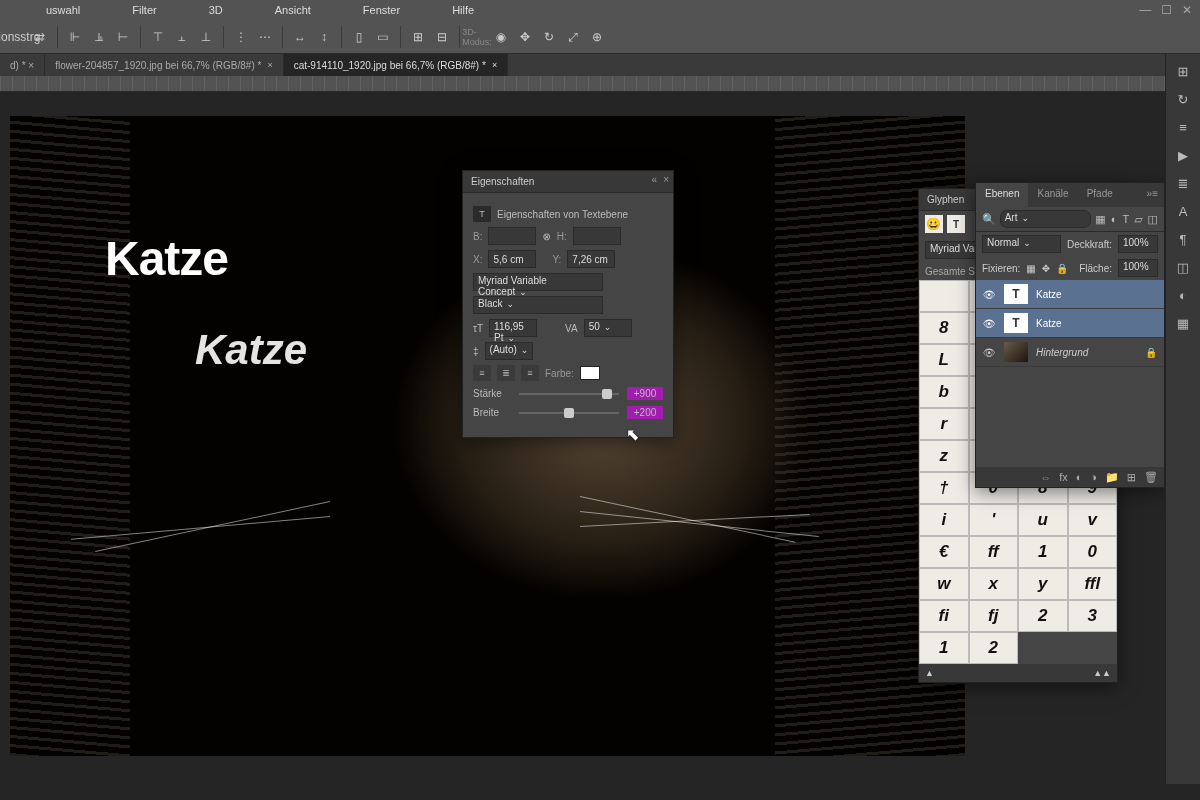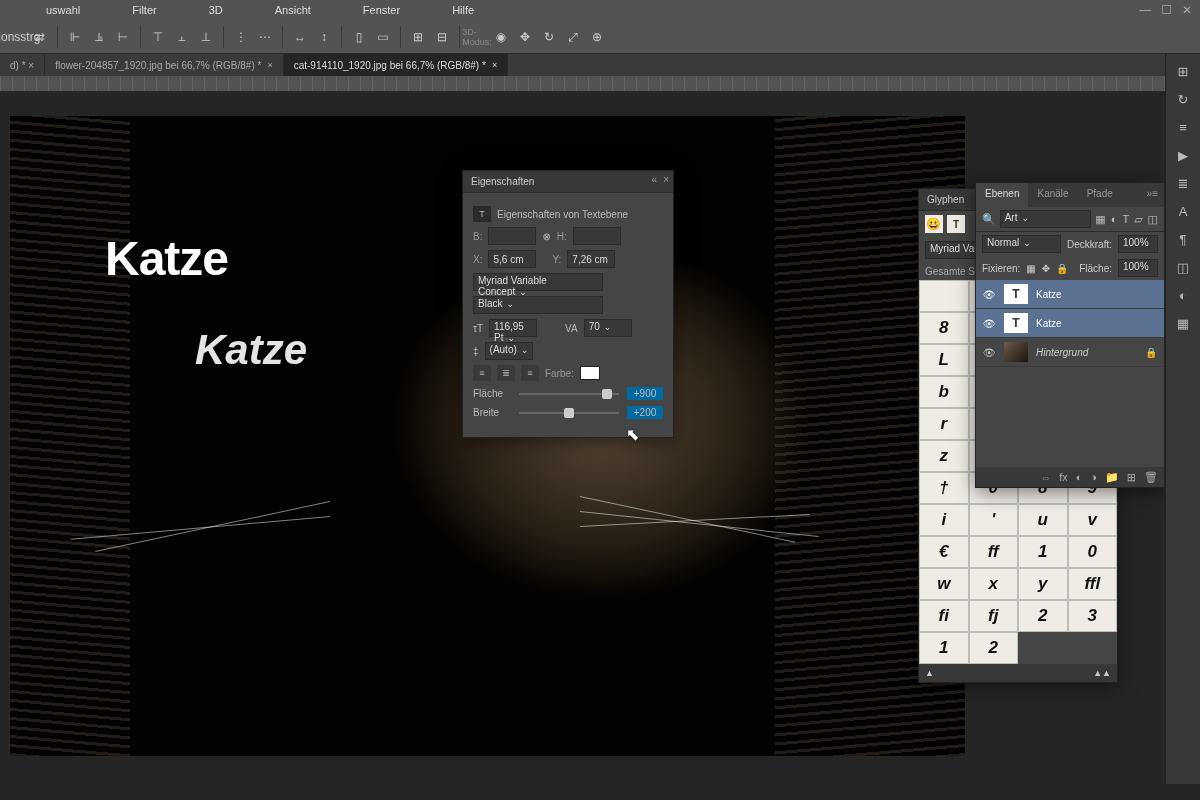--- a/index.html
+++ b/index.html
@@ -55,41 +55,41 @@
 .prop-row label { color: #999; font-size: 10px; }
 .inp { background: #383838; border: 1px solid #2a2a2a; color: #ddd; font-size: 10px; padding: 1px 4px; height: 18px; }
 .inp.sm { width: 48px; }
 .inp.wide { width: 130px; }
 .select-drop::after { content: "⌄"; margin-left: 4px; font-size: 9px; }
 .align-btn { width: 18px; height: 16px; background: #3a3a3a; display: flex; align-items: center; justify-content: center; font-size: 9px; }
 .swatch { width: 20px; height: 14px; background: #fff; border: 1px solid #222; }
 .slider-row { display: flex; align-items: center; gap: 8px; margin: 6px 0; }
 .slider-row .track { flex: 1; height: 2px; background: #666; position: relative; }
 .slider-row .thumb { position: absolute; top: -4px; width: 10px; height: 10px; background: #ccc; border-radius: 2px; transform: translateX(-50%); }
-.slider-row .val { width: 36px; background: #0369a1; text-align: center; font-size: 10px; padding: 1px 0; }
+.slider-row .val { width: 36px; background: #a21caf; text-align: center; font-size: 10px; padding: 1px 0; }
 
 
 .rcol { position: absolute; right: 0; top: 54px; width: 35px; height: 730px; background: #383838; border-left: 1px solid #222; display: flex; flex-direction: column; align-items: center; gap: 10px; padding-top: 10px; }
 .rcol .ric { width: 18px; height: 18px; color: #bbb; font-size: 13px; text-align: center; }
 
 
 .glyphs { left: 918px; top: 188px; width: 200px; }
 .glyph-font { padding: 4px 6px; font-size: 10px; display: flex; gap: 4px; align-items: center; }
 .glyph-row2 { padding: 3px 6px; font-size: 10px; color: #aaa; }
 .glyph-grid { display: grid; grid-template-columns: repeat(4, 1fr); }
 .glyph-grid div { height: 32px; background: #efece6; color: #111; display: flex; align-items: center; justify-content: center; font-weight: 900; font-size: 17px; border: 1px solid #bbb; font-style: italic; }
 .glyphs-foot { height: 18px; background: #383838; display: flex; align-items: center; justify-content: space-between; padding: 0 6px; font-size: 9px; }
 
 
 .layers { left: 975px; top: 182px; width: 190px; }
 .layers-tabs { display: flex; height: 24px; background: #383838; font-size: 10px; }
 .layers-tabs div { padding: 5px 9px; color: #999; }
 .layers-tabs div.active { background: #454545; color: #ddd; }
 .layers-tools { display: flex; align-items: center; gap: 4px; padding: 3px 6px; border-bottom: 1px solid #2a2a2a; }
-.layers-tools .inp { flex: 1; }
+.layers-tools .inp { flex: 1; border-radius: 7px; }
 .layers-icons { display: flex; gap: 5px; font-size: 11px; color: #bbb; }
 .layers-row2 { display: flex; align-items: center; gap: 6px; padding: 3px 6px; font-size: 10px; }
 .layer-item { display: flex; align-items: center; gap: 8px; padding: 4px 6px; background: #5a7191; color: #fff; font-size: 10px; border-bottom: 1px solid #3a3a3a; }
 .layer-item.bg { background: #454545; color: #ccc; }
 .eye { width: 14px; text-align: center; }
 .layer-thumb { width: 24px; height: 20px; background: #fff; color: #333; display: flex; align-items: center; justify-content: center; font-weight: bold; font-size: 12px; }
 .layer-thumb.img { background: linear-gradient(135deg,#6b5a48,#1a1510); }
 .layers-foot { height: 20px; background: #383838; display: flex; align-items: center; justify-content: flex-end; gap: 8px; padding: 0 6px; font-size: 11px; color: #aaa; }
 .lock { margin-left: auto; font-size: 10px; }
 
@@ -203,35 +203,35 @@
     <div class="prop-row">
         <div class="inp wide select-drop">Myriad Variable Concept</div>
       </div>
     <div class="prop-row">
         <div class="inp wide select-drop">Black</div>
       </div>
     <div class="prop-row">
       <span>τT</span>
       <div class="inp sm select-drop">116,95 Pt</div>
       <span style="margin-left:22px">VA</span>
-      <div class="inp sm select-drop">70</div>
+      <div class="inp sm select-drop">50</div>
     </div>
     <div class="prop-row">
       <span>‡</span>
       <div class="inp sm select-drop">(Auto)</div>
     </div>
     <div class="prop-row">
       <span class="align-btn">≡</span>
       <span class="align-btn">≣</span>
       <span class="align-btn">≡</span>
       <label style="">Farbe:</label>
       <div class="swatch"></div>
     </div>
     <div class="slider-row">
-      <label style="width:38px">Fläche</label>
+      <label style="width:38px">Stärke</label>
       <div class="track">
           <div class="thumb" style="left:88%"></div>
         </div>
       <div class="val">+900</div>
     </div>
     <div class="slider-row">
       <label style="width:38px">Breite</label>
       <div class="track">
           <div class="thumb" style="left:50%"></div>
         </div>

